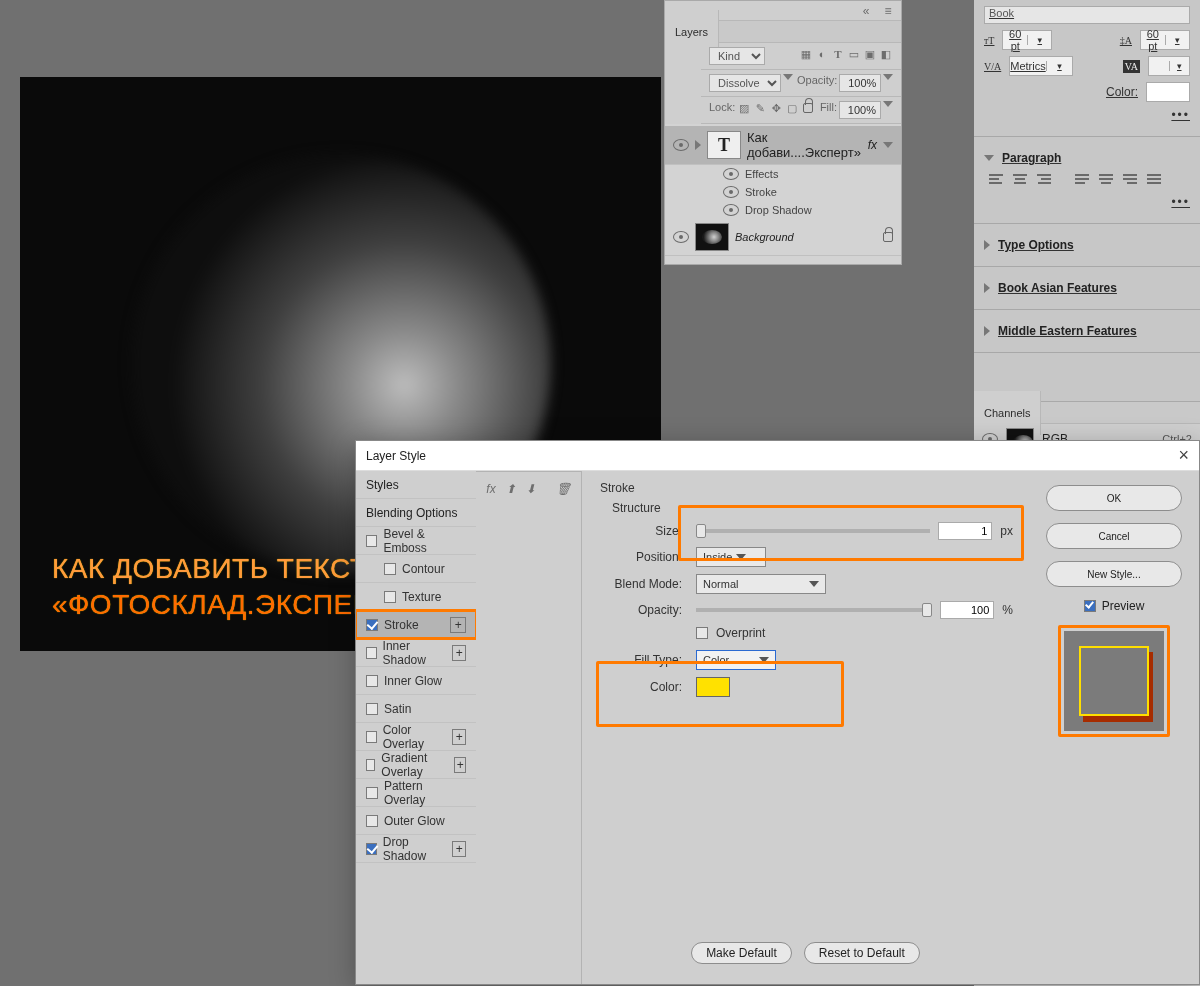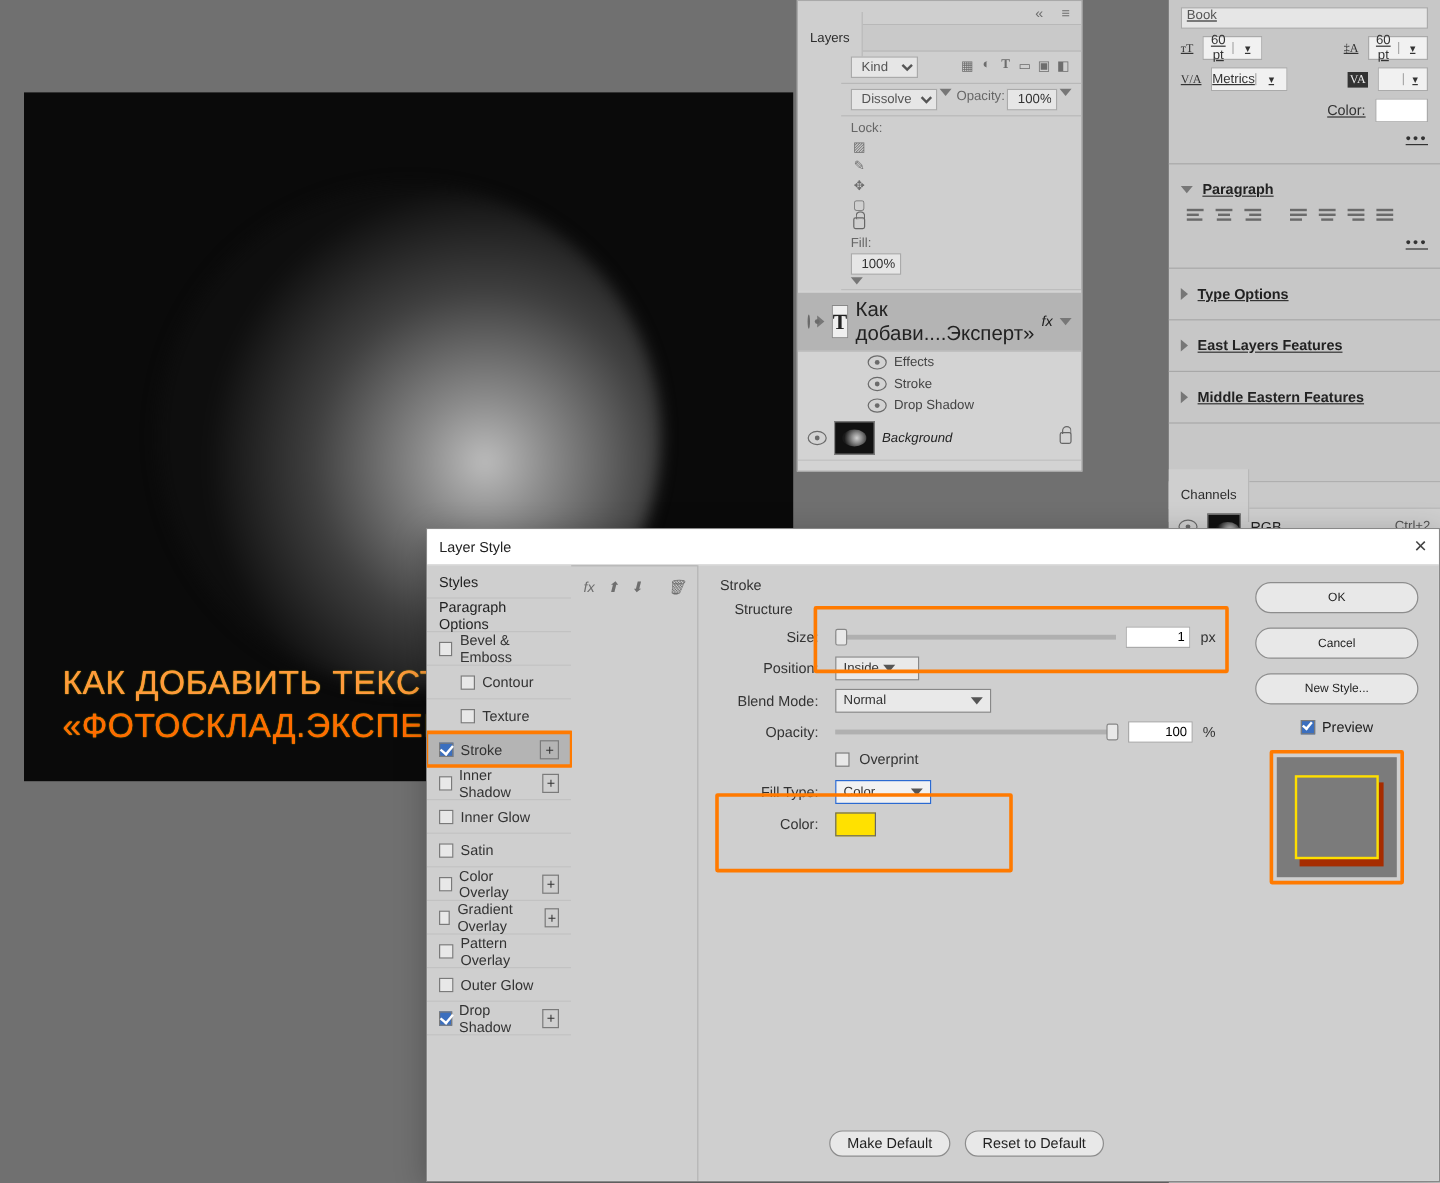--- a/index.html
+++ b/index.html
@@ -121,40 +121,40 @@
     <span class="icon">◧</span>
   </div>
   <div class="row small" style="border-bottom:1px solid #b8b8b8;">
     <select class="sel" style="width:90px"><option>Dissolve</option></select>
     <span class="chev d"></span>
     <span style="flex:1"></span>
     <span>Opacity:</span>
     <input class="input" style="width: 42px; text-align: right;" value="100%">
     <span class="chev d"></span>
   </div>
-  <div class="row small" style="border-bottom:1px solid #b8b8b8;flex-direction:column;">
+  <div class="row small" style="border-bottom:1px solid #b8b8b8;">
     <span>Lock:</span>
     <span class="icon">▨</span>
     <span class="icon">✎</span>
     <span class="icon">✥</span>
     <span class="icon">▢</span>
     <span class="icon">
         <span class="lock-ic"></span>
       </span>
     <span style="flex:1"></span>
     <span>Fill:</span>
     <input class="input" style="width: 42px; text-align: right;" value="100%">
     <span class="chev d"></span>
   </div>
   <div class="layer-stack">
     <div class="layer-row selected">
       <span class="eye"></span>
       <span class="chev r"></span>
       <span class="thumb T">T</span>
-      <span style="font-size:17px;color:#222;flex:1">Как добави....Эксперт»</span>
+      <span style="font-size:13px;color:#222;flex:1">Как добави....Эксперт»</span>
       <span style="font-style:italic">fx</span>
       <span class="chev d"></span>
     </div>
     <div class="fx-children">
       <div>
           <span class="eye"></span>
           <span>Effects</span>
         </div>
       <div>
           <span class="eye"></span>
@@ -264,21 +264,21 @@
 
   <div class="rc-sec">
       <div class="rc-row">
         <span class="chev r"></span>
         <span class="rc-bold">Type Options</span>
       </div>
     </div>
   <div class="rc-sec">
       <div class="rc-row">
         <span class="chev r"></span>
-        <span class="rc-bold">East Layers Features</span>
+        <span class="rc-bold">Book Asian Features</span>
       </div>
     </div>
   <div class="rc-sec">
       <div class="rc-row">
         <span class="chev r"></span>
         <span class="rc-bold">Middle Eastern Features</span>
       </div>
     </div>
 
   <div style="height:48px"></div>
@@ -315,21 +315,21 @@
     <span>Layer Style</span>
     <span class="x">×</span>
   </div>
   <div class="dlg-body">
     <div class="dlg-left">
       <div class="eff-list">
         <div class="eff head">
             <span>Styles</span>
           </div>
         <div class="eff head">
-            <span>Paragraph Options</span>
+            <span>Blending Options</span>
           </div>
         <div class="eff">
             <span class="cb"></span>
             <span>Bevel &amp; Emboss</span>
           </div>
         <div class="eff sub">
             <span class="cb"></span>
             <span>Contour</span>
           </div>
         <div class="eff sub">

